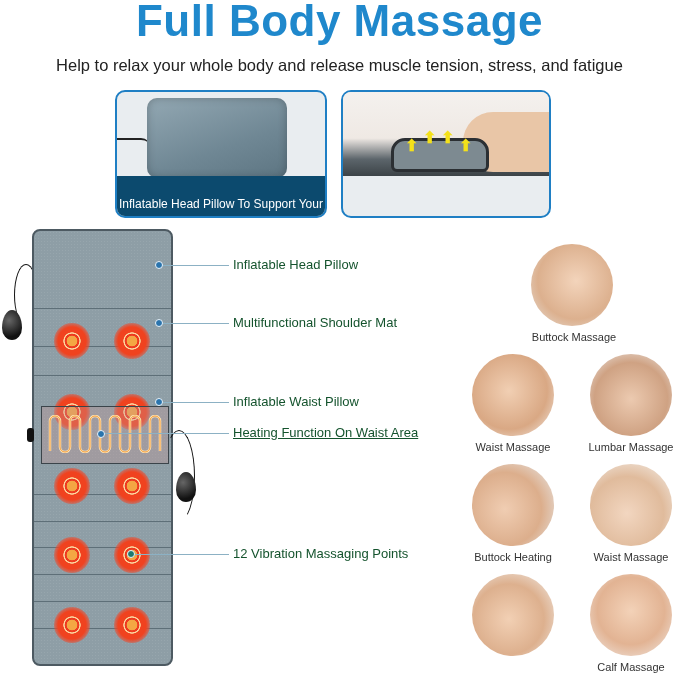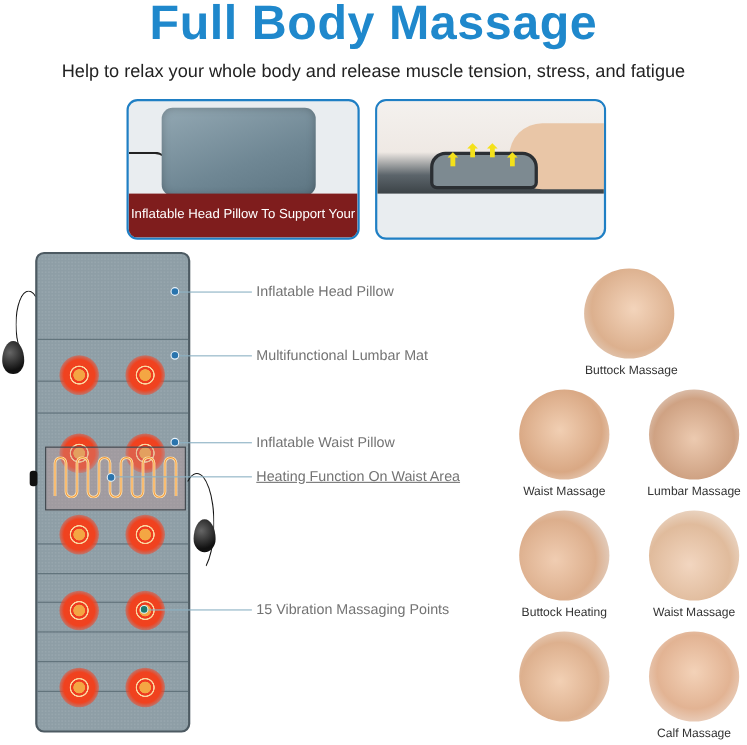--- a/index.html
+++ b/index.html
@@ -1,38 +1,38 @@
 <!DOCTYPE html>
 <html><head>
 <meta charset="utf-8">
 <style>
   html, body { margin:0; padding:0; background:#ffffff; }
   body { width:679px; height:677px; position:relative; overflow:hidden; font-family:"Liberation Sans", sans-serif; }
   .title { position:absolute; left:0; width:679px; top:-4px; text-align:center; font-weight:bold; font-size:44px; color:#1f88cc; letter-spacing:0.5px; }
   .subtitle { position:absolute; left:0; width:679px; top:56px; text-align:center; font-size:16.5px; color:#222; }
   .card { position:absolute; top:90px; height:128px; border:2px solid #1f7fc4; border-radius:10px; overflow:hidden; background:#e9edf0; box-sizing:border-box; }
   .card .pic { position:absolute; left:0; top:0; right:0; bottom:40px; }
-  .card .cap { position:absolute; left:0; right:0; bottom:0; height:40px; background:#7f1d1d; color:#fff; font-size:12px; text-align:center; line-height:15px; padding-top:11px; box-sizing:border-box; }
+  .card .cap { position:absolute; left:0; right:0; bottom:0; height:40px; background:#0c4a6e; color:#fff; font-size:12px; text-align:center; line-height:15px; padding-top:21px; box-sizing:border-box; }
   #card1 { left:115px; width:212px; }
   #card2 { left:341px; width:210px; }
   .pillow { position:absolute; left:30px; top:6px; width:140px; height:80px; border-radius:10px; background:linear-gradient(160deg,#93a8b3,#6f8794 60%,#5d7582); box-shadow: inset 0 0 8px rgba(0,0,0,0.25); }
   .cord1 { position:absolute; left:0; top:46px; width:34px; height:12px; border-top:2px solid #222; border-radius:0 10px 0 0; }
   .lumbar-bg { position:absolute; left:0; top:0; right:0; bottom:0; background:linear-gradient(180deg,#f4f1ee 0%,#efe9e4 55%,#5c656b 80%,#3c4347 100%); }
   .lumbar-pad { position:absolute; left:48px; top:46px; width:92px; height:28px; border-radius:14px 14px 6px 6px; background:#7d8a91; border:3px solid #2b2f33; }
   .arm { position:absolute; left:120px; top:20px; width:90px; height:60px; background:#e9c6a7; border-radius:30px 0 0 30px; }
   .arrow { position:absolute; color:#f4e11a; font-size:16px; font-weight:bold; }
   .mat { position:absolute; left:32px; top:229px; width:141px; height:437px; background:#8e9ea6; border:2px solid #4d5a62; border-radius:8px; box-sizing:border-box;
     background-image: radial-gradient(rgba(255,255,255,0.08) 1px, transparent 1px); background-size:3px 3px; }
   .seam { position:absolute; left:0; right:0; height:1px; background:#5e6f78; }
   .node { position:absolute; width:36px; height:36px; border-radius:50%; background:radial-gradient(circle, #f4a643 0 20%, #ee3a20 22% 28%, #fbd7a0 30% 33%, #f0421f 35% 55%, rgba(240,70,40,0.5) 70%, rgba(240,70,40,0) 100%); }
   .heater { position:absolute; left:7px; top:175px; width:126px; height:56px; border:1.5px solid #3b444a; background:rgba(196,150,150,0.35); }
   .coil { position:absolute; left:6px; top:8px; }
   .dot { position:absolute; width:6px; height:6px; border-radius:50%; background:#2a74ad; border:1.5px solid #eaf3fa; }
   .leader { position:absolute; height:1px; background:#8cb1c4; }
-  .label { position:absolute; font-size:13px; color:#737373; white-space:nowrap; }
+  .label { position:absolute; font-size:13px; color:#14532d; white-space:nowrap; }
   .bulb { position:absolute; width:20px; height:30px; border-radius:50% 50% 50% 50% / 60% 60% 40% 40%; background:radial-gradient(circle at 35% 35%, #666, #111 70%); }
   .tube { position:absolute; border:1.5px solid #111; border-radius:50%; }
   .circle { position:absolute; width:82px; height:82px; border-radius:50%; overflow:hidden; }
   .clabel { position:absolute; font-size:11px; color:#333; width:120px; text-align:center; }
 </style>
 </head>
 <body>
 
 <div class="title">Full Body Massage</div>
 <div class="subtitle">Help to relax your whole body and release muscle tension, stress, and fatigue</div>
@@ -96,33 +96,33 @@
 
 <div class="tube" style="left:163px;top:430px;width:30px;height:90px;border-color:#111 #111 transparent transparent;"></div>
 <div class="bulb" style="left:176px;top:472px;"></div>
 
 <div class="dot" style="left:155px;top:261px;"></div>
 <div class="leader" style="left:163px;top:265px;width:66px;"></div>
 <div class="label" style="left:233px;top:257px;">Inflatable Head Pillow</div>
 
 <div class="dot" style="left:155px;top:319px;"></div>
 <div class="leader" style="left:163px;top:323px;width:66px;"></div>
-<div class="label" style="left:233px;top:315px;">Multifunctional Lumbar Mat</div>
+<div class="label" style="left:233px;top:315px;">Multifunctional Shoulder Mat</div>
 
 <div class="dot" style="left:155px;top:398px;"></div>
 <div class="leader" style="left:163px;top:402px;width:66px;"></div>
 <div class="label" style="left:233px;top:394px;">Inflatable Waist Pillow</div>
 
 <div class="dot" style="left:97px;top:430px;"></div>
 <div class="leader" style="left:105px;top:433px;width:124px;"></div>
 <div class="label" style="left:233px;top:425px;text-decoration:underline;">Heating Function On Waist Area</div>
 
 <div class="dot" style="left:127px;top:550px;background:#1e7a6e;"></div>
 <div class="leader" style="left:135px;top:554px;width:94px;"></div>
-<div class="label" style="left:233px;top:546px;">15 Vibration Massaging Points</div>
+<div class="label" style="left:233px;top:546px;">12 Vibration Massaging Points</div>
 
 <div class="circle" style="left:531px;top:244px;background:radial-gradient(circle at 55% 45%,#f3d4bb,#dcb08e 60%,#e8e2dc 100%);"></div>
 <div class="clabel" style="left:514px;top:331px;">Buttock Massage</div>
 
 <div class="circle" style="left:472px;top:354px;background:radial-gradient(circle at 45% 45%,#f1cfb3,#d9a884 60%,#f5f0ec 100%);"></div>
 <div class="clabel" style="left:453px;top:441px;">Waist Massage</div>
 
 <div class="circle" style="left:590px;top:354px;background:radial-gradient(circle at 50% 55%,#eccab0,#cfa283 60%,#efeceb 100%);"></div>
 <div class="clabel" style="left:571px;top:441px;">Lumbar Massage</div>
 

